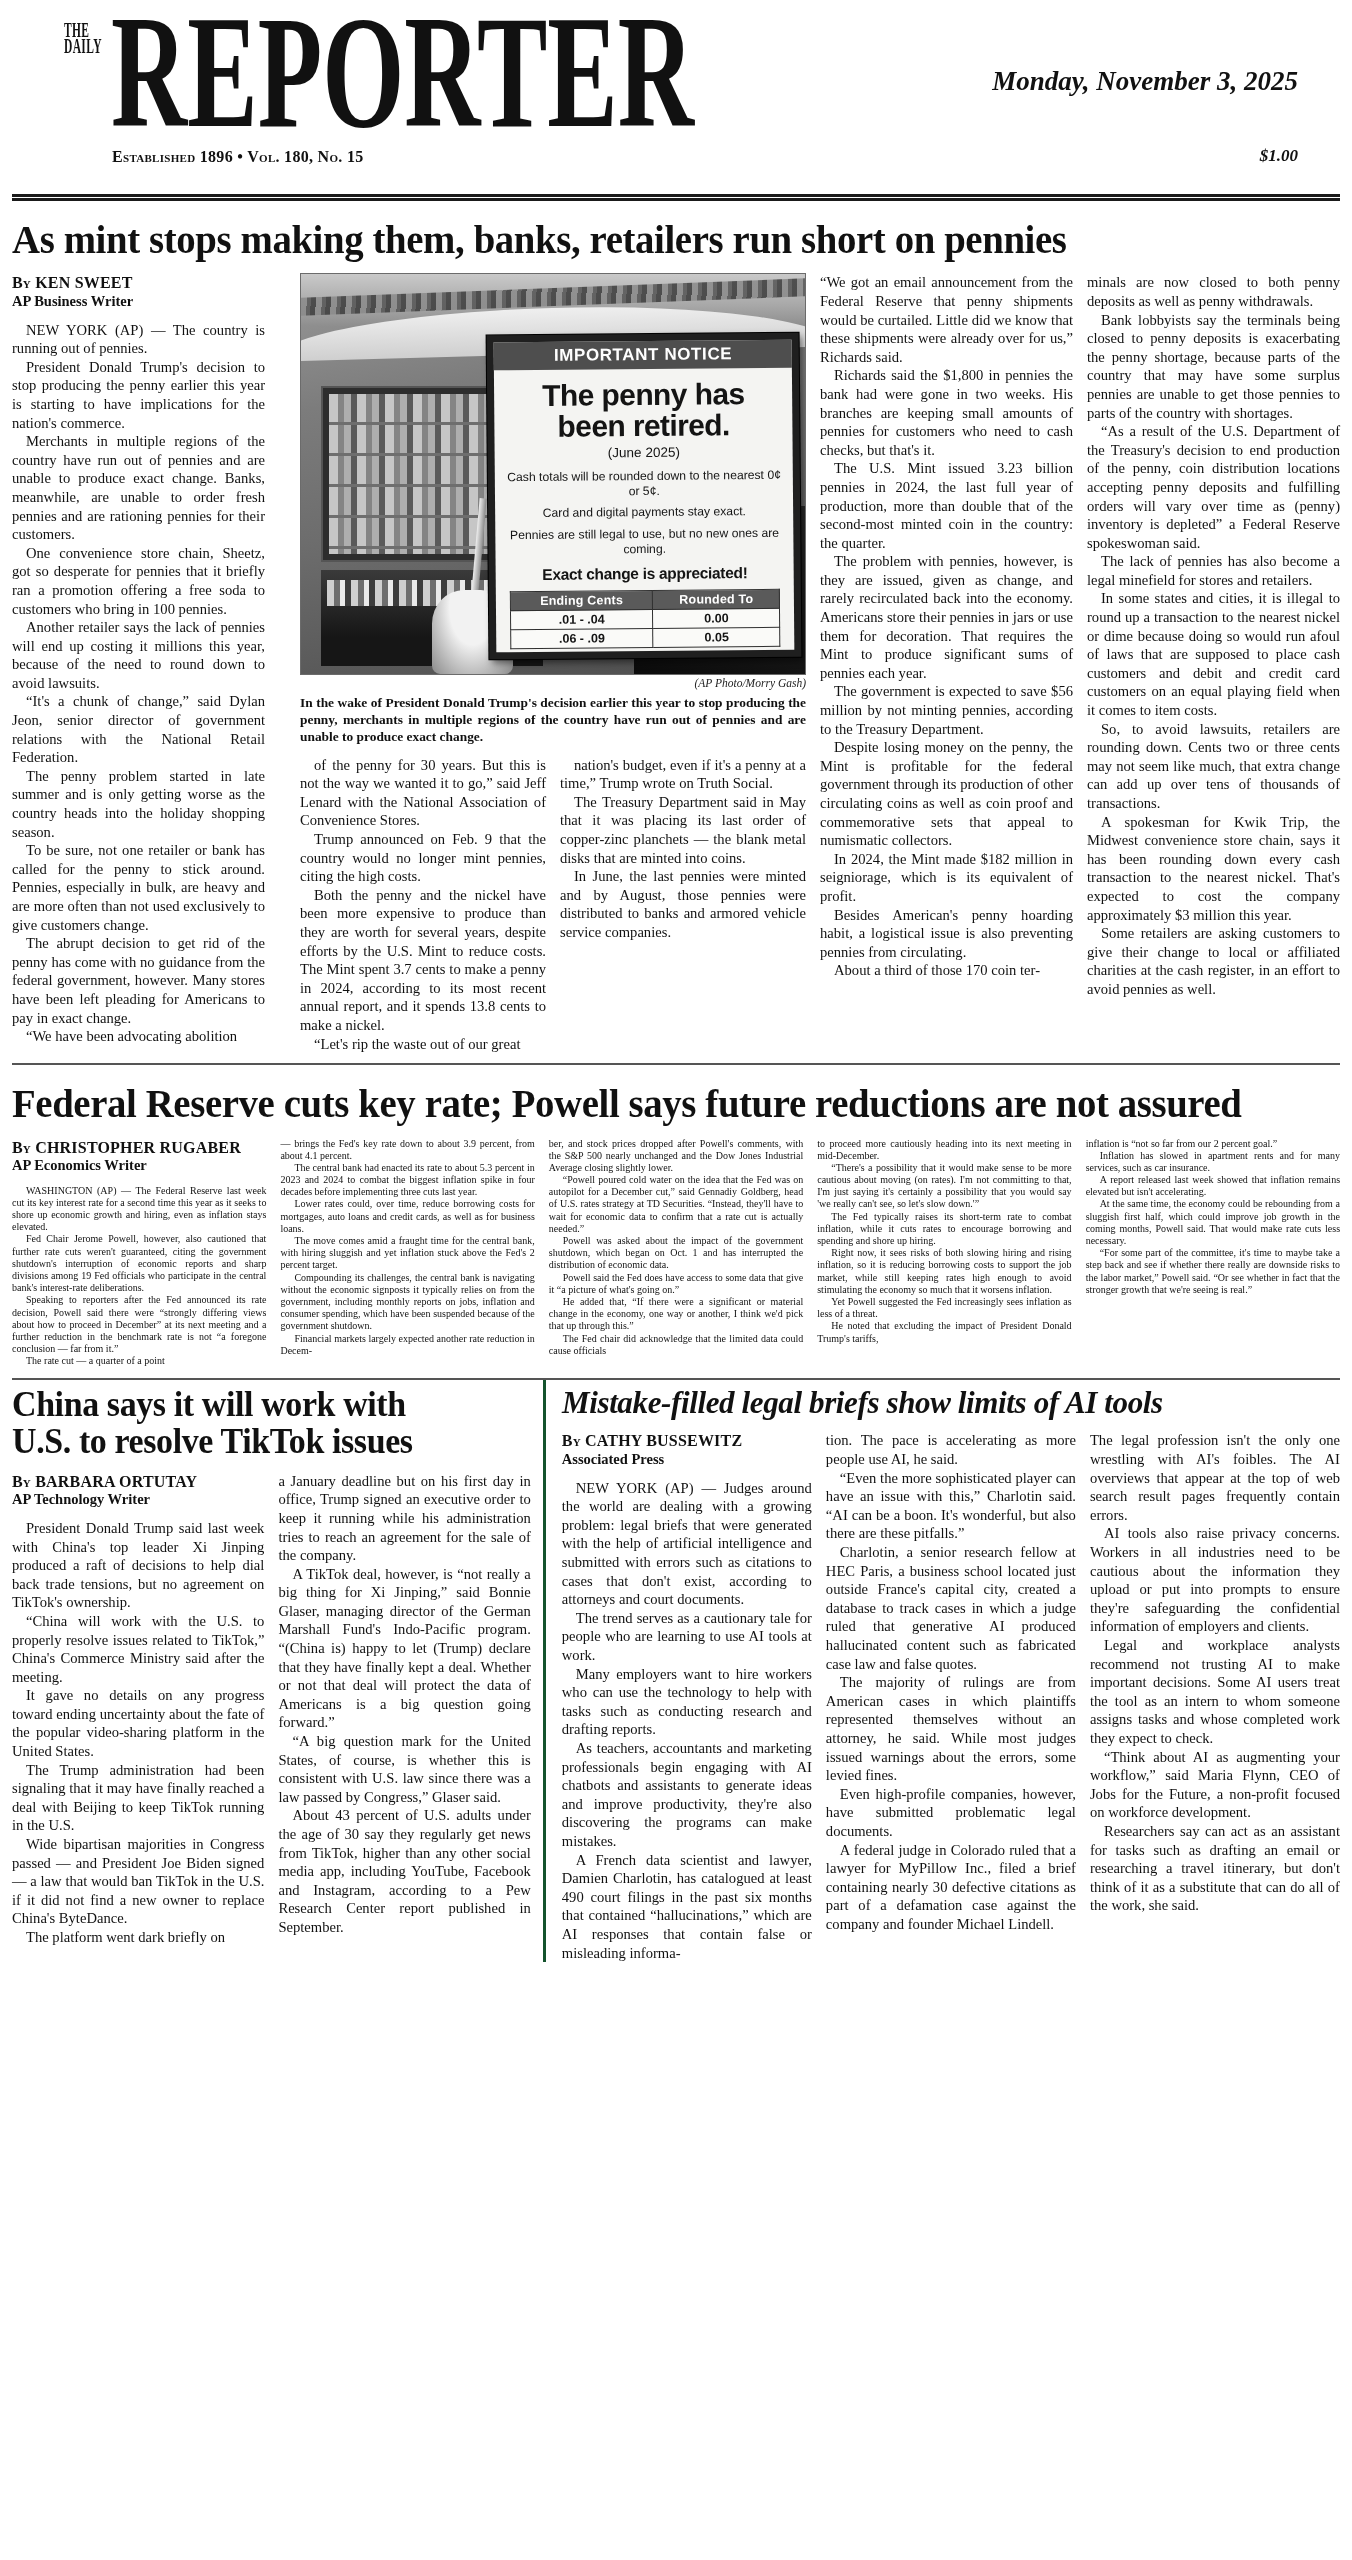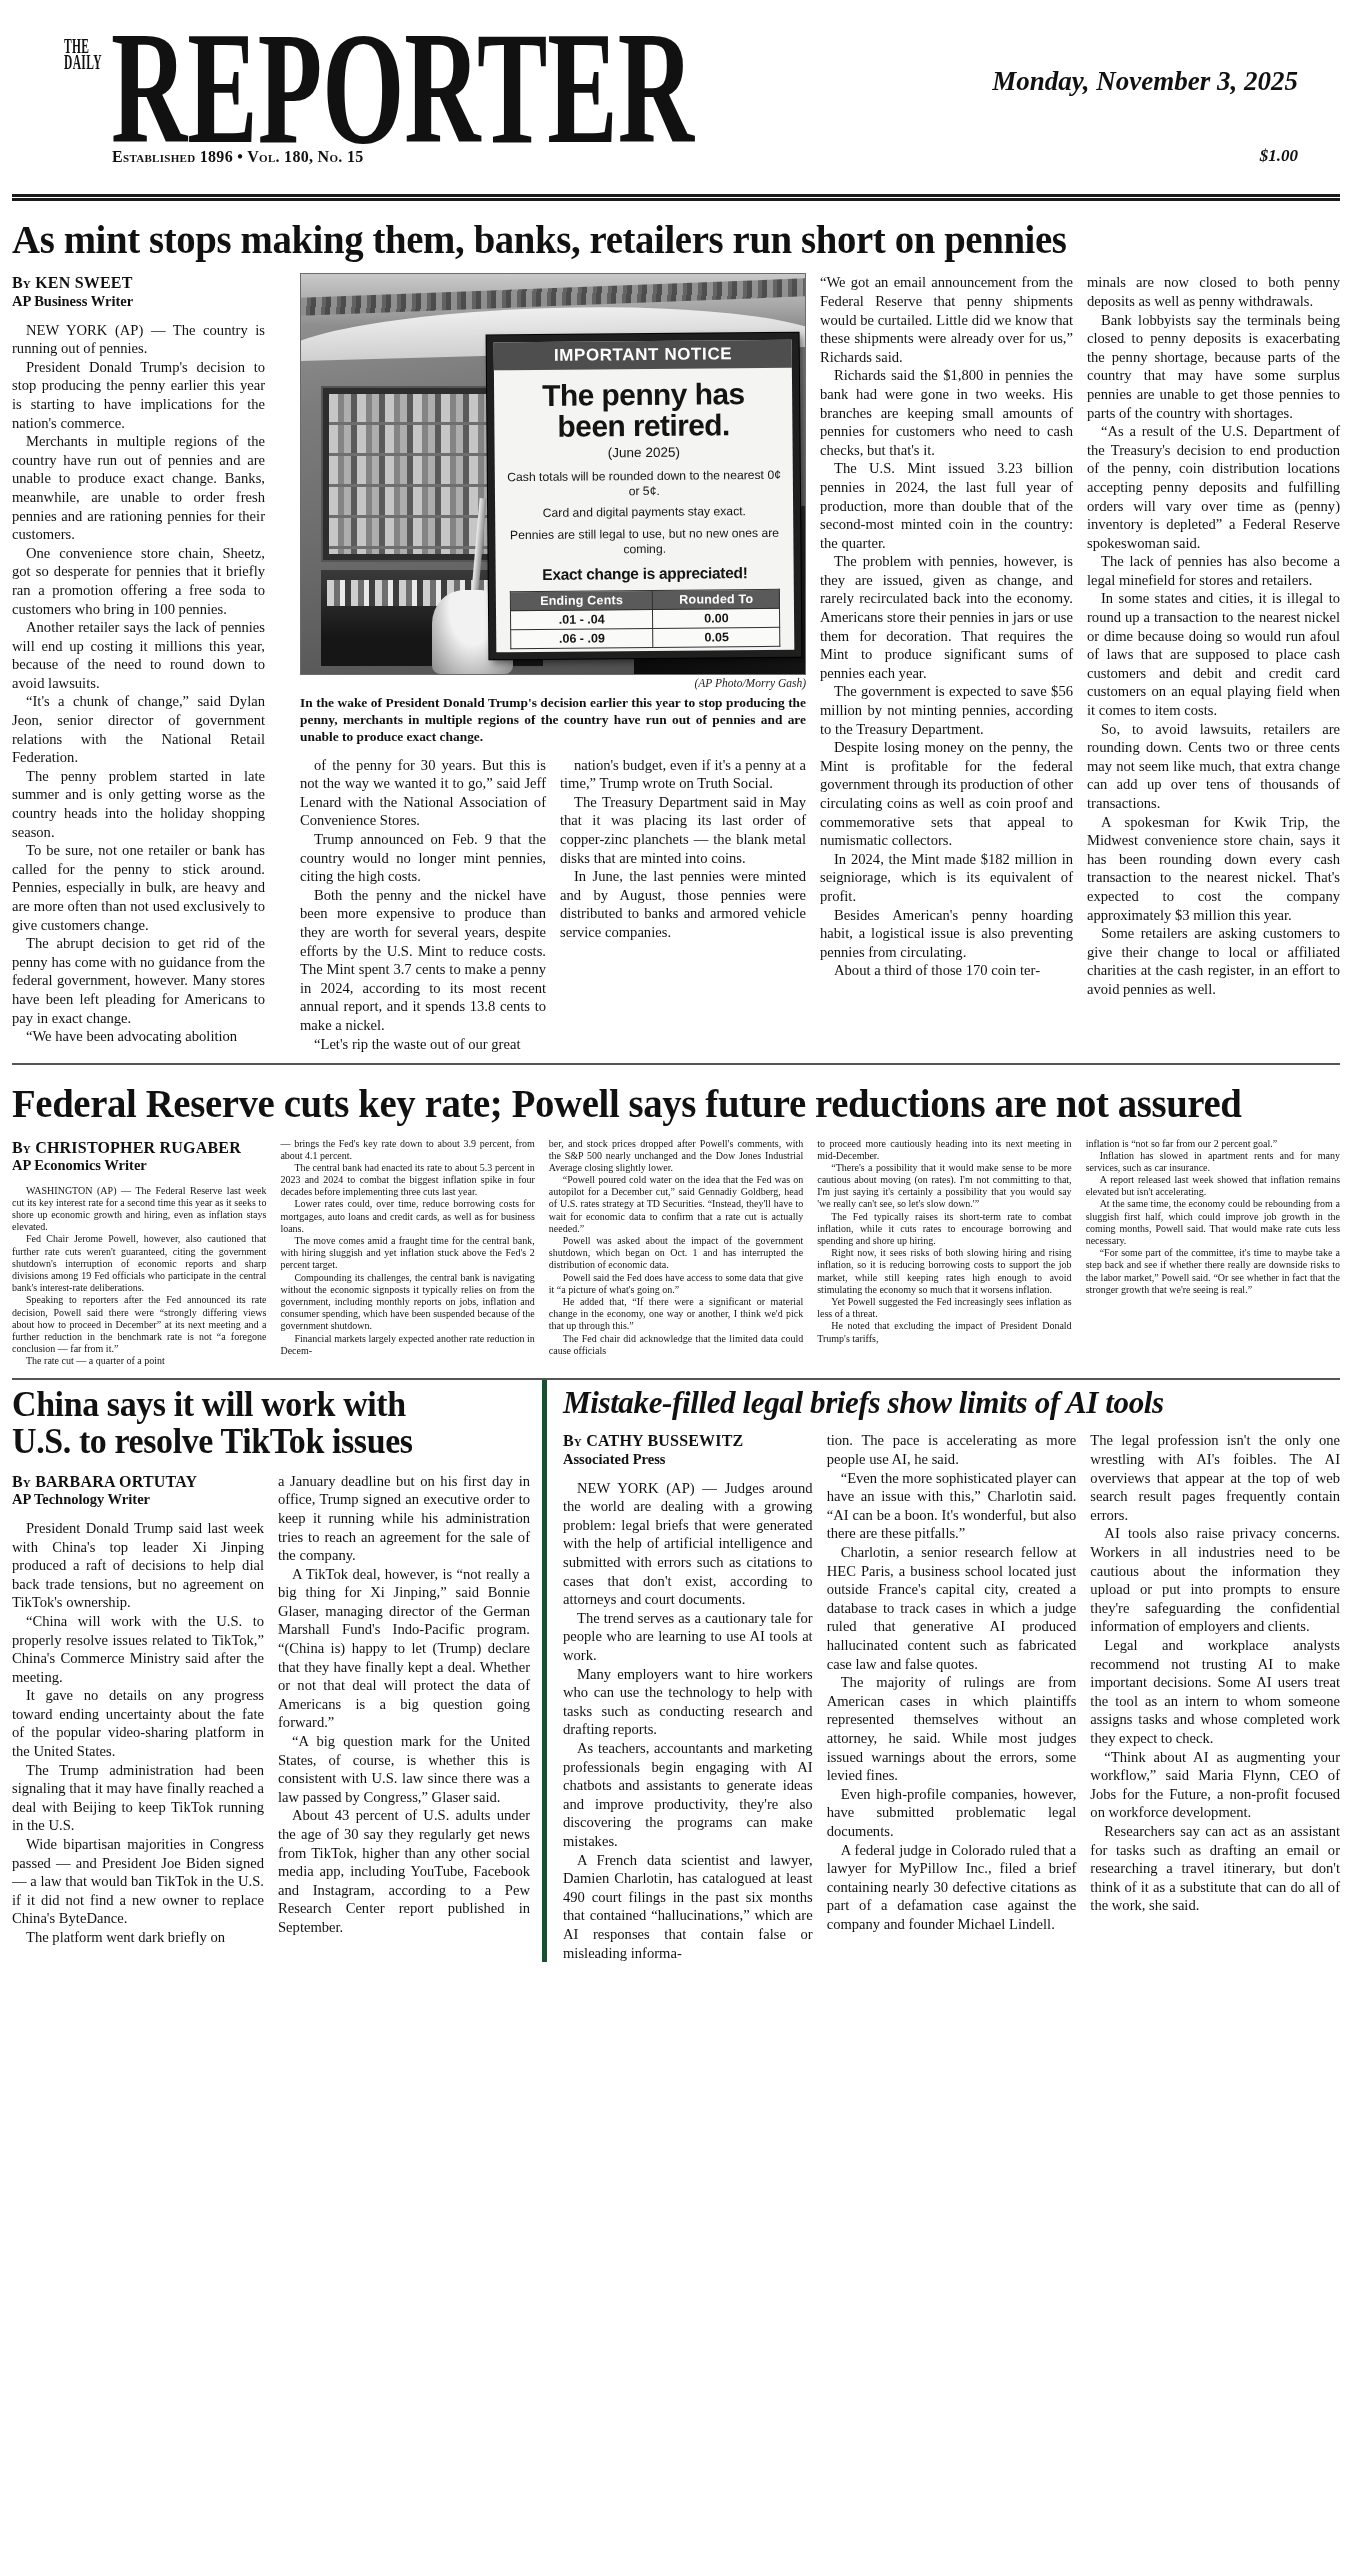--- a/index.html
+++ b/index.html
@@ -8,21 +8,21 @@
     width: 1352px;
     font-family: "Liberation Serif", serif;
     color: #111111;
     -webkit-font-smoothing: antialiased;
   }
   .page { width: 1352px; padding: 0 12px; }
 
   
   .masthead { position: relative; height: 190px; }
   .logo {
-    position: absolute; left: 52px; top: 30px;
+    position: absolute; left: 52px; top: 14px;
     display: flex; align-items: flex-start;
   }
   .logo-stack {
     display: flex; flex-direction: column;
     font-family: "Liberation Serif", serif;
     font-weight: 700; line-height: 0.82;
     letter-spacing: 0.5px;
     transform: scaleX(0.72) scaleY(1.25);
     transform-origin: left top;
     padding-top: 6px;
@@ -380,21 +380,21 @@
         <p class="body">At the same time, the economy could be rebounding from a sluggish first half, which could improve job growth in the coming months, Powell said. That would make rate cuts less necessary.</p>
         <p class="body">“For some part of the committee, it's time to maybe take a step back and see if whether there really are downside risks to the labor market,” Powell said. “Or see whether in fact that the stronger growth that we're seeing is real.”</p>
       </div>
     </div>
   </div>
 
   <div class="rule-thin"></div>
 
   <div class="cols" style="gap:16px;">
 
-    <div class="col" style="flex: 2 1 0; border-right: 5px solid #14532d; padding-right: 12px;">
+    <div class="col" style="flex: 2 1 0; border-right: 3px solid #14532d; padding-right: 12px;">
       <div class="story-headline" style="font-size:35px;">
         <div>China says it will work with</div>
         <div>U.S. to resolve TikTok issues</div>
       </div>
       <div class="cols">
         <div class="col">
           <div class="byline">
             <div class="name">By BARBARA ORTUTAY</div>
             <div>AP Technology Writer</div>
           </div>

